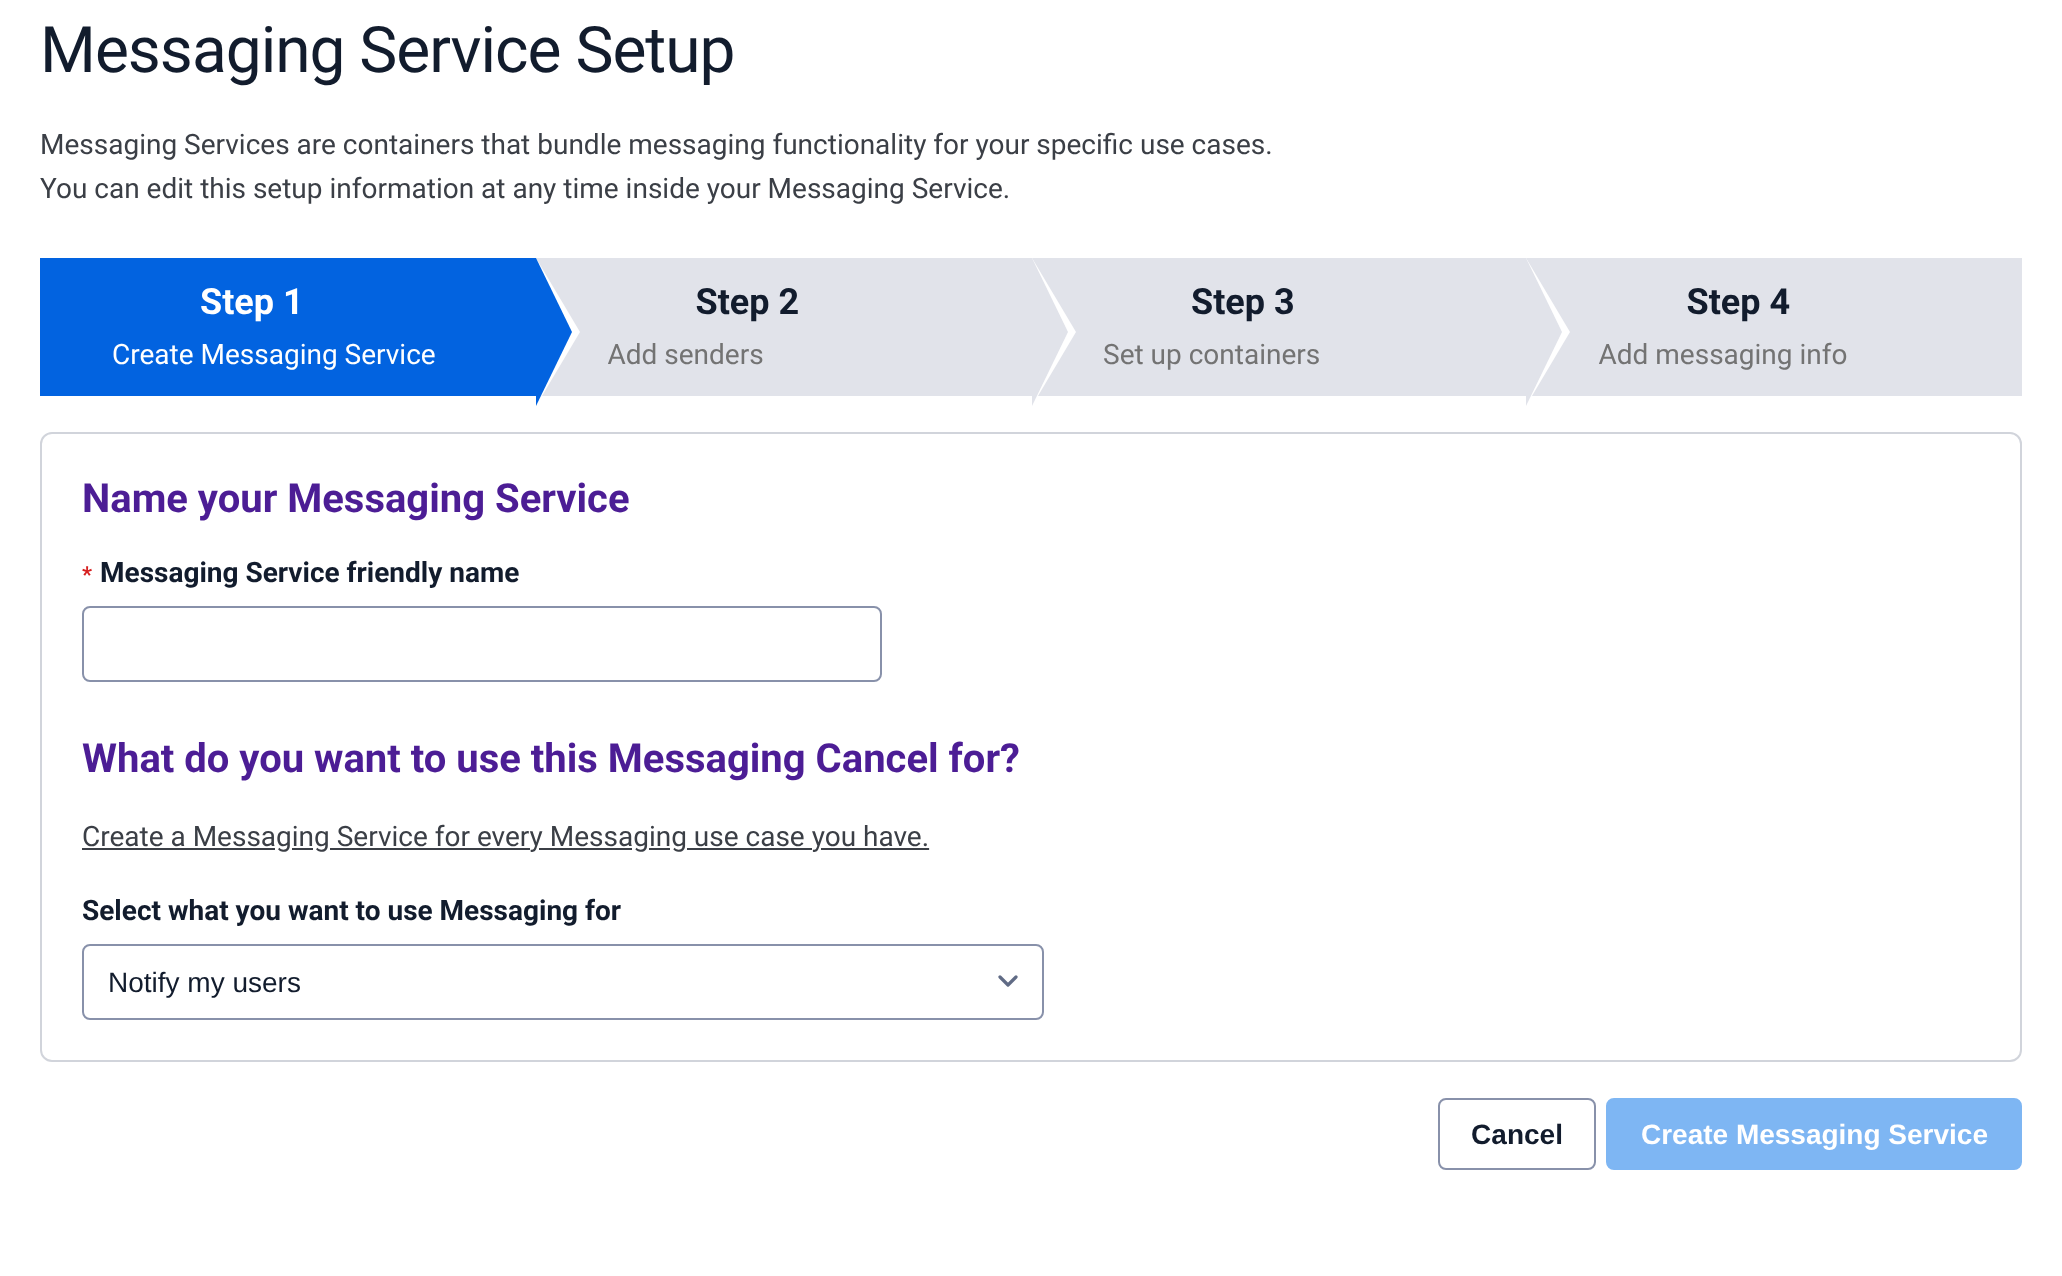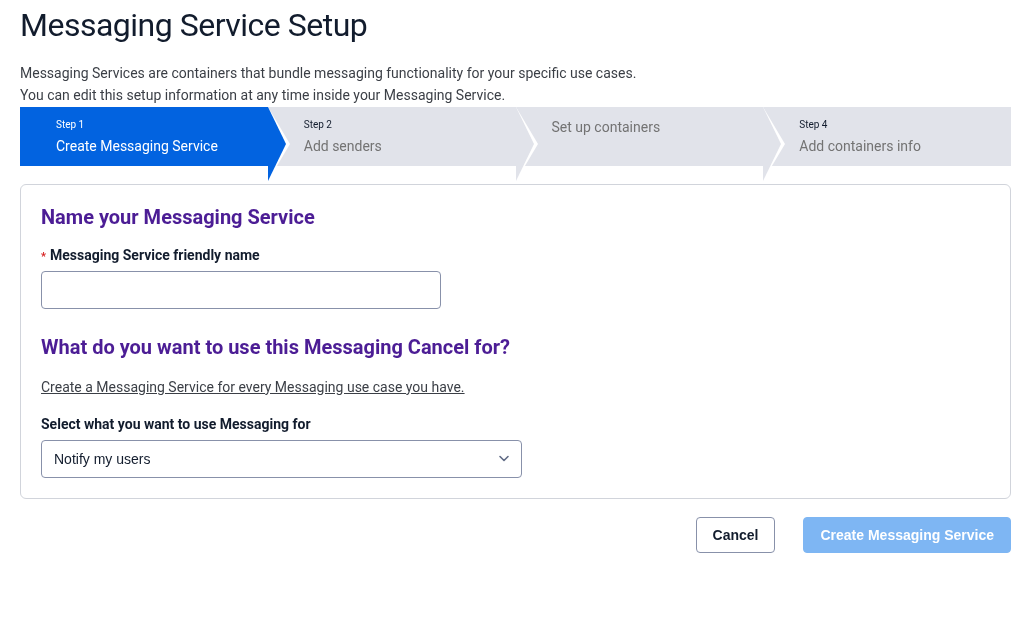--- a/index.html
+++ b/index.html
@@ -19,20 +19,21 @@
       font-weight: 400;
       color: #121c2d;
       margin-top: 6px;
       margin-bottom: 18px;
       letter-spacing: -0.5px;
     }
     .page-description {
       font-size: 14px;
       color: #3b3f46;
       line-height: 1.6;
+      margin-bottom: 22px;
     }
     .stepper {
       display: flex;
       width: 100%;
       margin-bottom: 18px;
     }
     .step {
       flex: 1;
       background: #e1e3ea;
       padding: 12px 20px 12px 36px;
@@ -71,24 +72,25 @@
       z-index: 1;
     }
     .step:last-child::after,
     .step:last-child::before {
       display: none;
     }
     .step.active::after {
       border-left-color: #0263e0;
     }
     .step-number {
-      font-weight: 400;
-      font-size: 10px;
+      font-weight: 700;
+      font-size: 18px;
       margin-bottom: 8px;
       color: #121c2d;
+      margin-left: 44px;
     }
     .step.active .step-number {
       color: #fff;
     }
     .step-label {
       font-size: 14px;
       color: #737373;
     }
     .step.active .step-label {
       color: #fff;
@@ -158,21 +160,21 @@
       position: absolute;
       right: 12px;
       top: 50%;
       transform: translateY(-50%);
       pointer-events: none;
       color: #606b85;
     }
     .footer-actions {
       display: flex;
       justify-content: flex-end;
-      gap: 28px;
+      gap: 5px;
       margin-top: 18px;
     }
     .btn {
       height: 36px;
       padding: 0 16px;
       border-radius: 4px;
       font-size: 14px;
       font-weight: 600;
       cursor: pointer;
       display: inline-flex;
@@ -203,25 +205,26 @@
 <div class="stepper">
   <div class="step active">
     <div class="step-number">Step 1</div>
     <div class="step-label">Create Messaging Service</div>
   </div>
   <div class="step">
     <div class="step-number">Step 2</div>
     <div class="step-label">Add senders</div>
   </div>
   <div class="step">
+    <div class="step-number">Step 3</div>
     <div class="step-label">Set up containers</div>
   </div>
   <div class="step">
     <div class="step-number">Step 4</div>
-    <div class="step-label">Add containers info</div>
+    <div class="step-label">Add messaging info</div>
   </div>
 </div>
 
 <div class="card">
   <div class="section-title">Name your Messaging Service</div>
 
   <label class="field-label">
     <span class="required-star">*</span><span>Messaging Service friendly name</span>
   </label>
   <input type="text" class="text-input" value="" style="">

